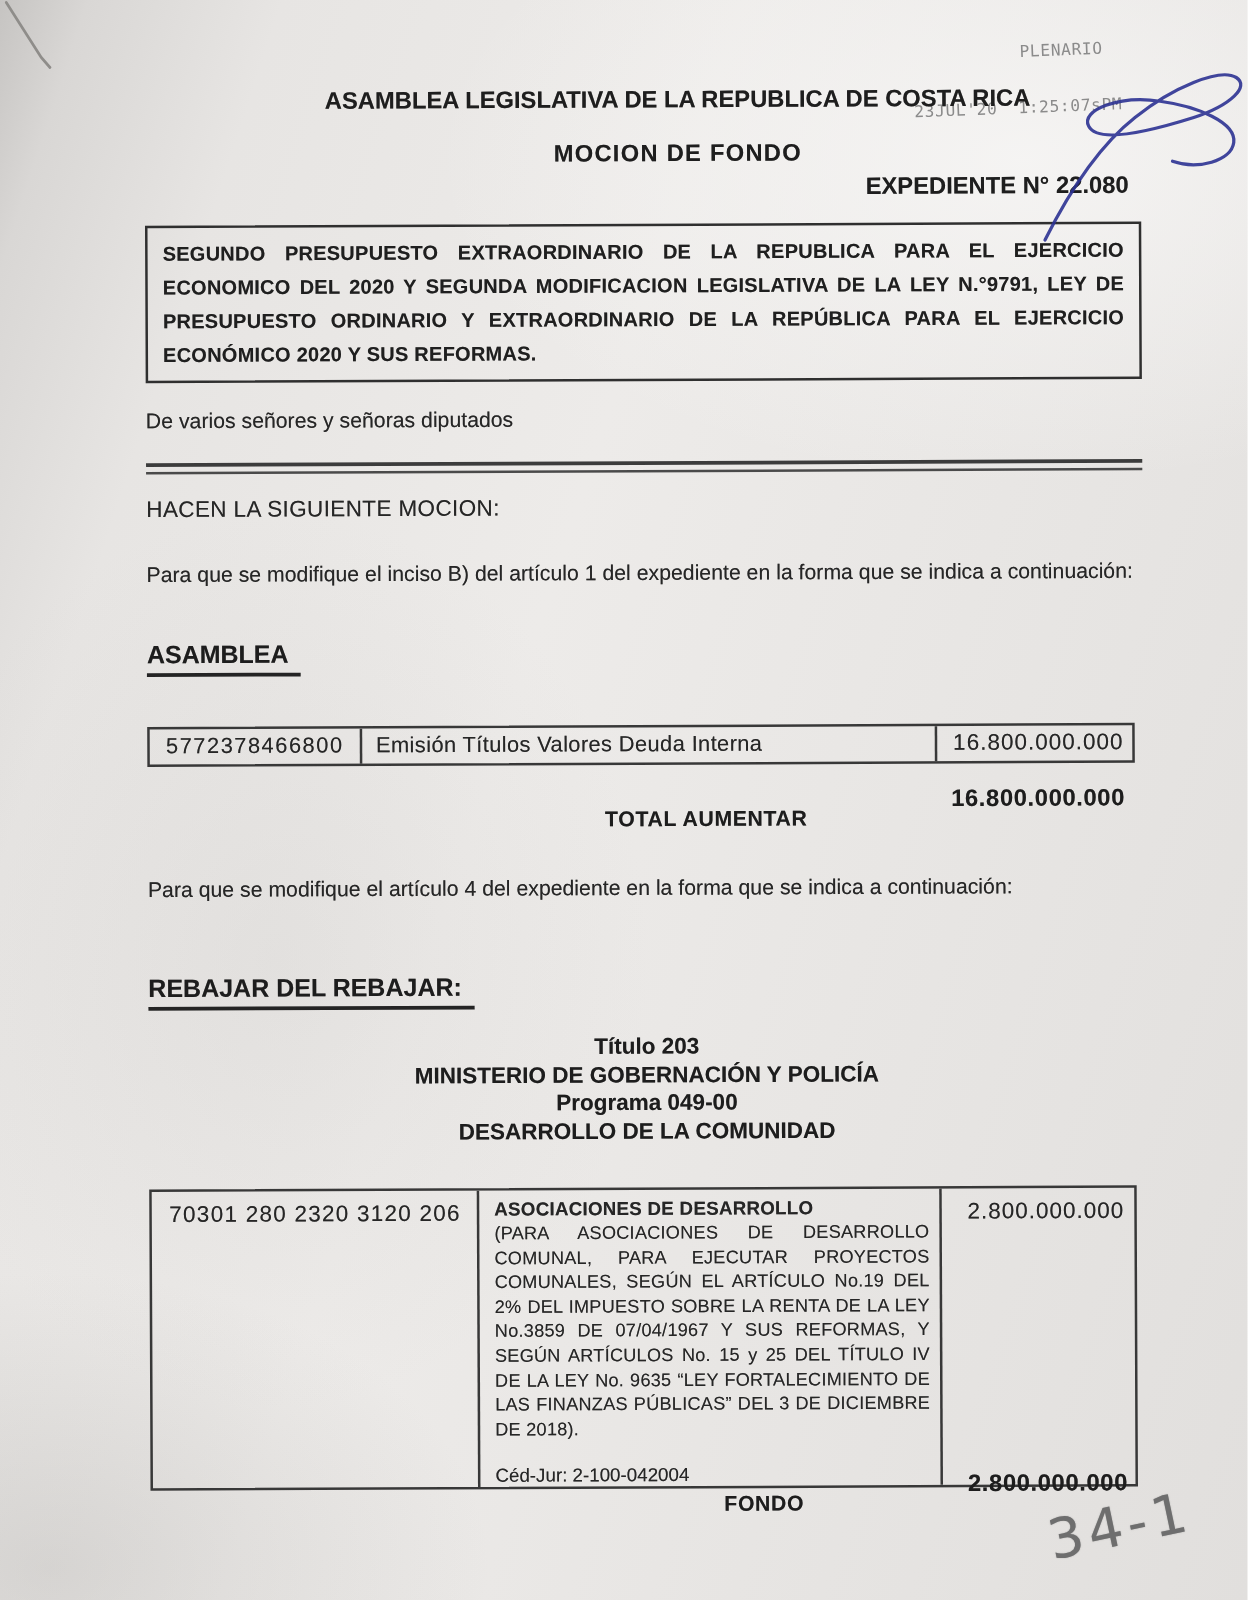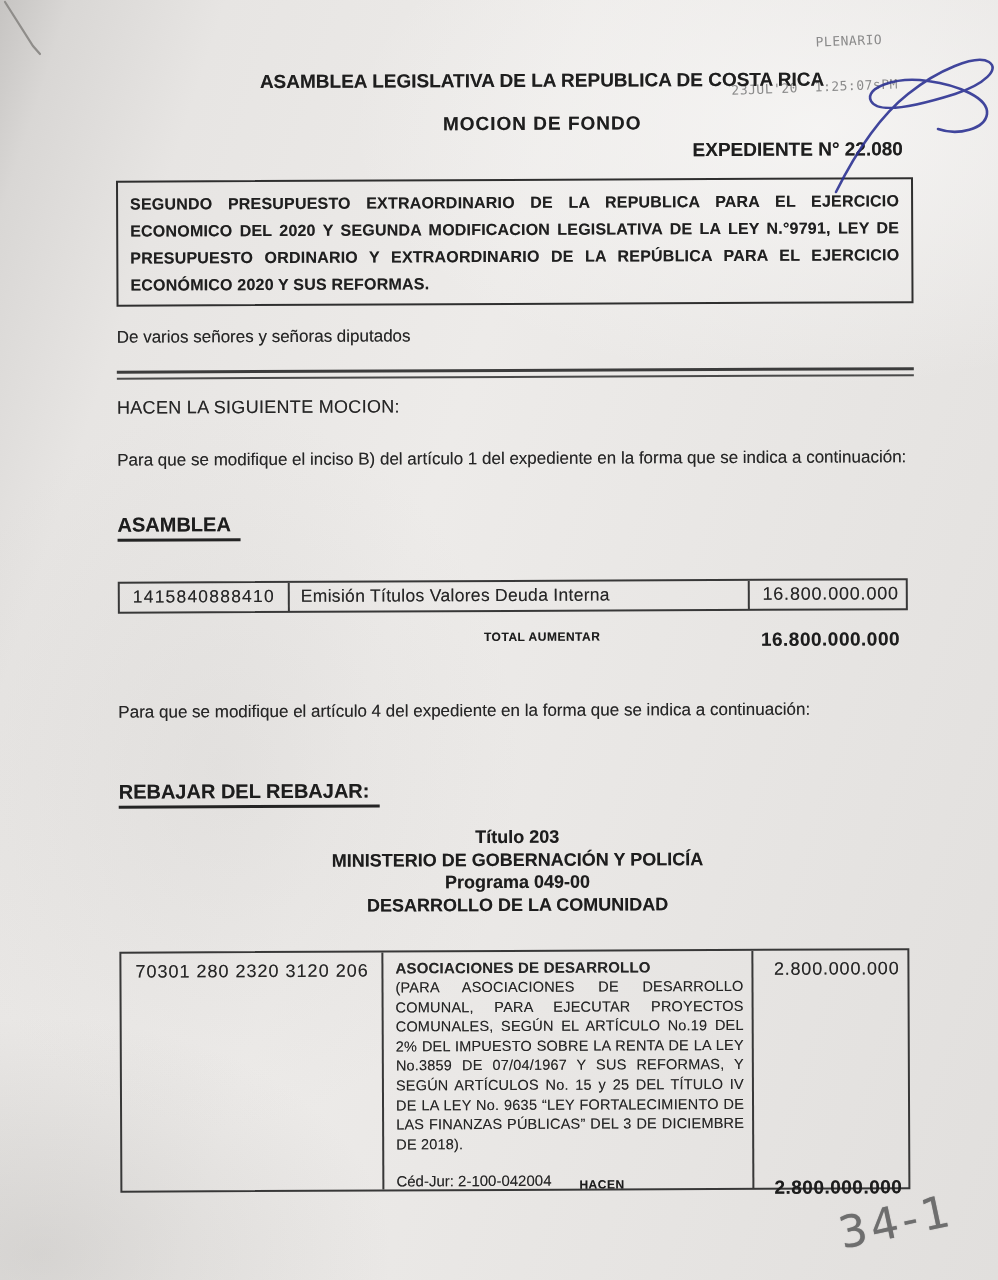--- a/index.html
+++ b/index.html
@@ -54,21 +54,21 @@
   .tbl .cell{box-sizing:border-box;}
   .table1{top:580px;height:32px;font-size:17.5px;}
   .t1-code{width:170px;border-right:2px solid #383838;text-align:center;
     letter-spacing:1.2px;padding-top:3px;}
   .t1-desc{flex:1;padding:3px 8px 0 11px;letter-spacing:0.3px;}
   .t1-amount{width:158px;border-left:2px solid #383838;text-align:right;
     padding:3px 7px 0 0;letter-spacing:0.8px;font-size:18px;}
   .total-row{left:118px;width:790px;height:24px;font-weight:bold;color:#1d1d1d;}
   .total1{top:630px;}
   .total2{top:1178px;}
-  .total-label{position:absolute;left:366px;top:0;font-size:12px;letter-spacing:0.5px;}
+  .total-label{position:absolute;left:366px;top:16px;font-size:17px;letter-spacing:0.5px;}
   .total-label.t2{left:459px;}
   .total-amount{position:absolute;right:8px;top:0;font-size:19px;letter-spacing:0.5px;}
   .center-block{left:118px;top:826px;width:797px;text-align:center;
     font-size:18px;font-weight:bold;line-height:22.5px;color:#1d1d1d;}
   .table2{top:950px;min-height:222px;align-items:stretch;}
   .t2-code{width:262px;border-right:2px solid #383838;padding:8px 0 0 14px;
     font-size:18px;letter-spacing:1px;}
   .t2-desc{flex:1;padding:6px 8px 0 12px;}
   .t2-title{font-size:15px;font-weight:bold;line-height:20px;letter-spacing:0.2px;}
   .t2-body{font-size:14.5px;line-height:19.6px;text-align:justify;letter-spacing:0.2px;}
@@ -108,21 +108,21 @@
 
     <div class="abs motion-heading ink">HACEN LA SIGUIENTE MOCION:</div>
 
     <div class="abs para para1 ink">Para que se modifique el inciso B) del artículo 1 del expediente en la forma que se indica a continuación:</div>
 
     <div class="abs section-heading aumentar ink">
       <span>ASAMBLEA</span>
     </div>
 
     <div class="abs tbl table1 ink">
-      <div class="cell t1-code">1415840888410</div>
+      <div class="cell t1-code">5772378466800</div>
       <div class="cell t1-desc">Emisión Títulos Valores Deuda Interna</div>
       <div class="cell t1-amount">16.800.000.000</div>
     </div>
 
     <div class="abs total-row total1">
       <span class="total-label ink">TOTAL AUMENTAR</span>
       <span class="total-amount ink">16.800.000.000</span>
     </div>
 
     <div class="abs para para2 ink">Para que se modifique el artículo 4 del expediente en la forma que se indica a continuación:</div>
@@ -142,21 +142,21 @@
       <div class="cell t2-code">70301 280 2320 3120 206</div>
       <div class="cell t2-desc">
         <div class="t2-title">ASOCIACIONES DE DESARROLLO</div>
         <div class="t2-body">(PARA ASOCIACIONES DE DESARROLLO COMUNAL, PARA EJECUTAR PROYECTOS COMUNALES, SEGÚN EL ARTÍCULO No.19 DEL 2% DEL IMPUESTO SOBRE LA RENTA DE LA LEY No.3859 DE 07/04/1967 Y SUS REFORMAS, Y SEGÚN ARTÍCULOS No. 15 y 25 DEL TÍTULO IV DE LA LEY No. 9635 “LEY FORTALECIMIENTO DE LAS FINANZAS PÚBLICAS” DEL 3 DE DICIEMBRE DE 2018).</div>
         <div class="t2-ced">Céd-Jur: 2-100-042004</div>
       </div>
       <div class="cell t2-amount">2.800.000.000</div>
     </div>
 
     <div class="abs total-row total2">
-      <span class="total-label t2 ink">HACEN</span>
+      <span class="total-label t2 ink">FONDO</span>
       <span class="total-amount ink">2.800.000.000</span>
     </div>
 
   </div>
 
   <svg class="overlay" width="998" height="1280" viewBox="0 0 998 1280">
     <path d="M5,2 L33,46 L40,54" stroke="#8f8d8a" stroke-width="2.2" fill="none" stroke-linecap="round"></path>
     <path d="M836,192
              C856,152 880,116 908,94
              C938,70 976,54 989,62

